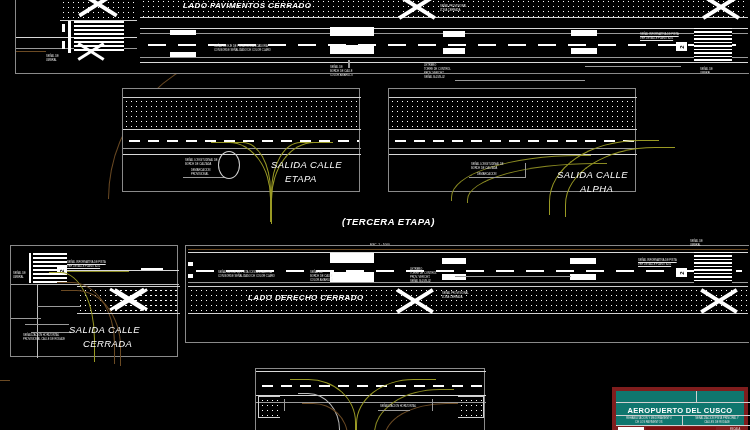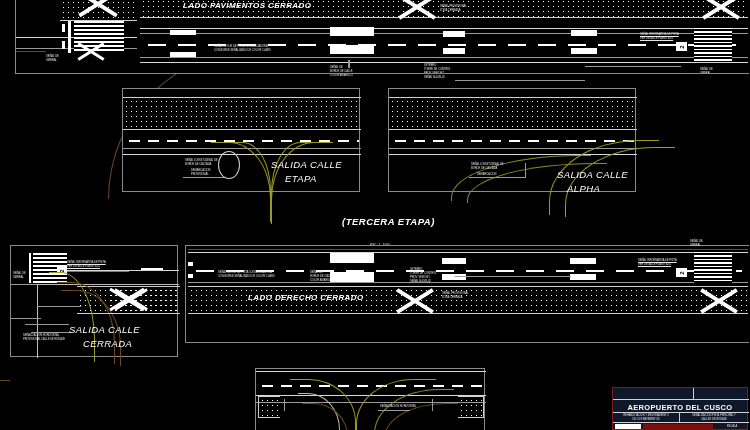--- a/index.html
+++ b/index.html
@@ -57,21 +57,21 @@
 
   
   .sign2{position:absolute;background:#fff;color:#000;font-weight:700;
          display:flex;align-items:center;justify-content:center;font-style:normal;}
   .sign2 span{transform:rotate(-90deg);font-size:6px;line-height:6px;}
 
   
   .curve{position:absolute;border:0 solid transparent;box-sizing:border-box;}
 
   
-  .tblock{position:absolute;border:1px solid #7f1d1d;box-sizing:border-box;background:#0f172a;}
+  .tblock{position:absolute;border:4px solid #7f1d1d;box-sizing:border-box;background:#0f766e;}
   .tbtitle{position:absolute;left:0;right:0;text-align:center;color:#fff;
            font-weight:700;font-size:7.5px;letter-spacing:.3px;font-style:normal;}
   .tbsmall{position:absolute;text-align:center;color:#e0e0e0;font-size:2.6px;line-height:3.4px;font-style:normal;}
   .tbred{position:absolute;background:#7a0f0f;}
   .tbsep{position:absolute;background:#d0d0d0;}
 </style>
 </head>
 <body>
 
 <div id="stage">
@@ -206,21 +206,21 @@
     <div class="curve" style="left:62px;top:66px;width:140px;height:46px;border-left:1.2px solid #8a8a22;border-top:1.2px solid #8a8a22;border-radius:92% 0 0 0;"></div>
     <div class="curve" style="left:78px;top:74px;width:140px;height:40px;border-left:1.2px solid #8a8a22;border-top:1.2px solid #8a8a22;border-radius:92% 0 0 0;"></div>
 
     <div class="tiny" style="left:82px;top:74px;">SEÑAL LONGITUDINAL DE</div>
     <div class="tiny" style="left:82px;top:78px;">BORDE DE CALZADA</div>
     <div class="tiny" style="left:88px;top:84px;">DEMARCACION</div>
     <div class="hline thin" style="left:80px;top:88px;width:56px;height:1px;"></div>
     <div class="hline thin" style="left:136px;top:74px;width:1px;height:15px;"></div>
 
     <div class="cadtxt labeltxt" style="left:168px;top:80px;">SALIDA CALLE</div>
-    <div class="cadtxt labeltxt" style="left:178px;top:94px;">ALPHA</div>
+    <div class="cadtxt labeltxt" style="left:191px;top:94px;">ALPHA</div>
   </div>
 
   <div class="cadtxt maintitle" style="left:342px;top:216px;">(TERCERA ETAPA)</div>
   <div class="tiny" style="left:370px;top:244px;font-size:3.2px;">ESC. 1 : 1000</div>
 
   <div class="panel" style="left:10px;top:245px;width:168px;height:112px;">
     <div class="wstripes" style="left:22px;top:7px;width:34px;height:30px;"></div>
     <div class="wblock" style="left:18px;top:7px;width:2px;height:30px;"></div>
 
     <div class="hline thin" style="left:0px;top:38px;width:168px;height:1px;"></div>

